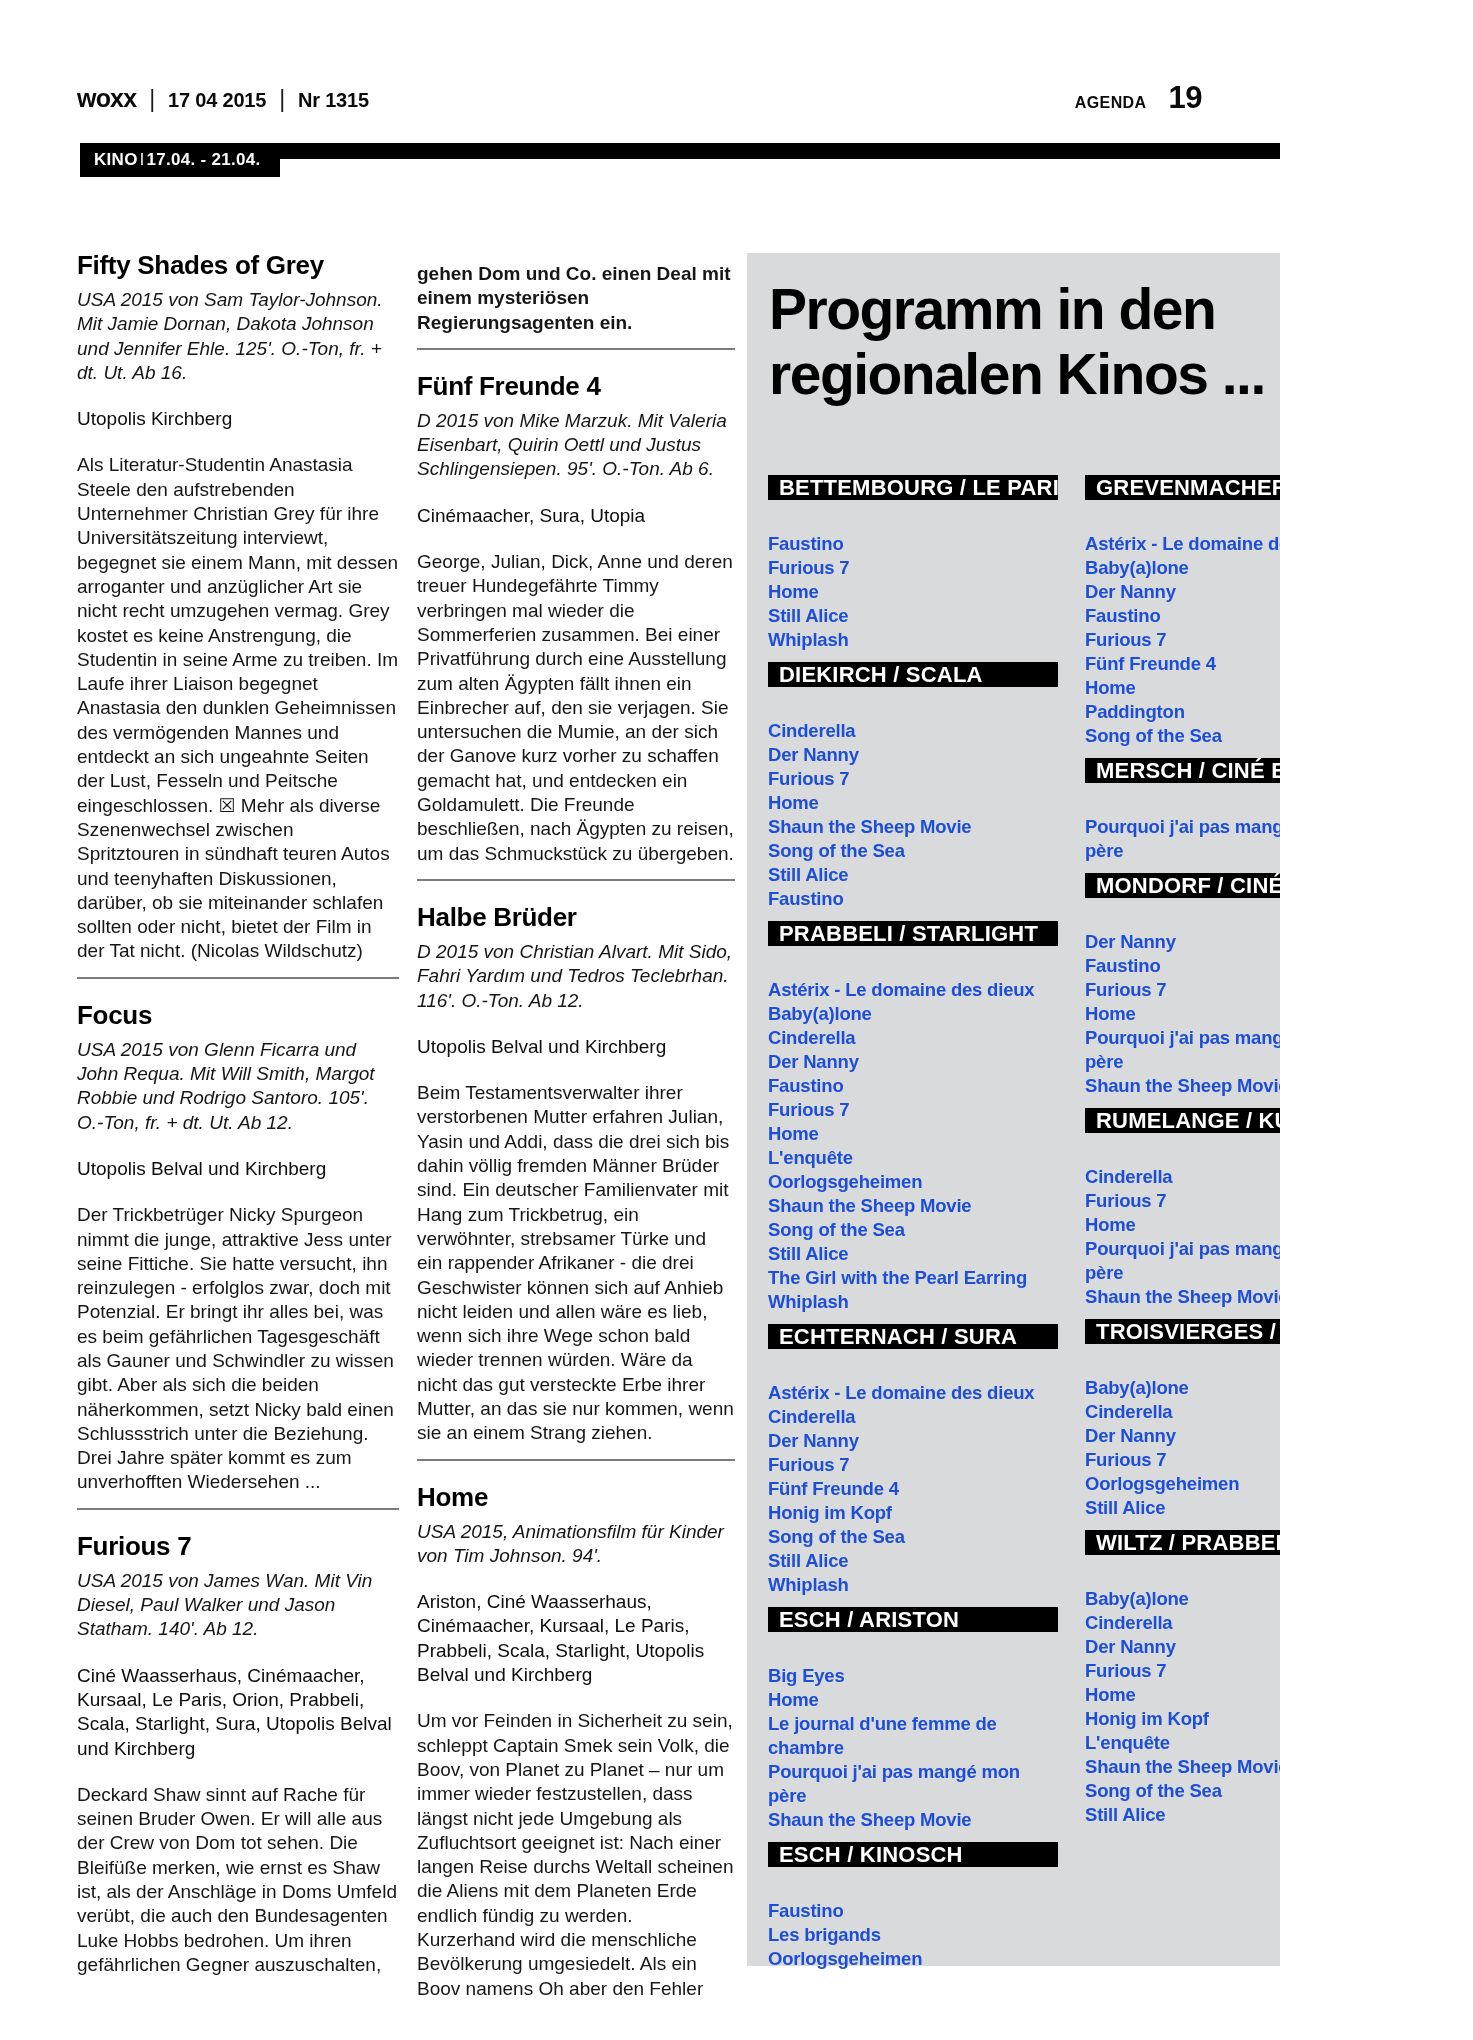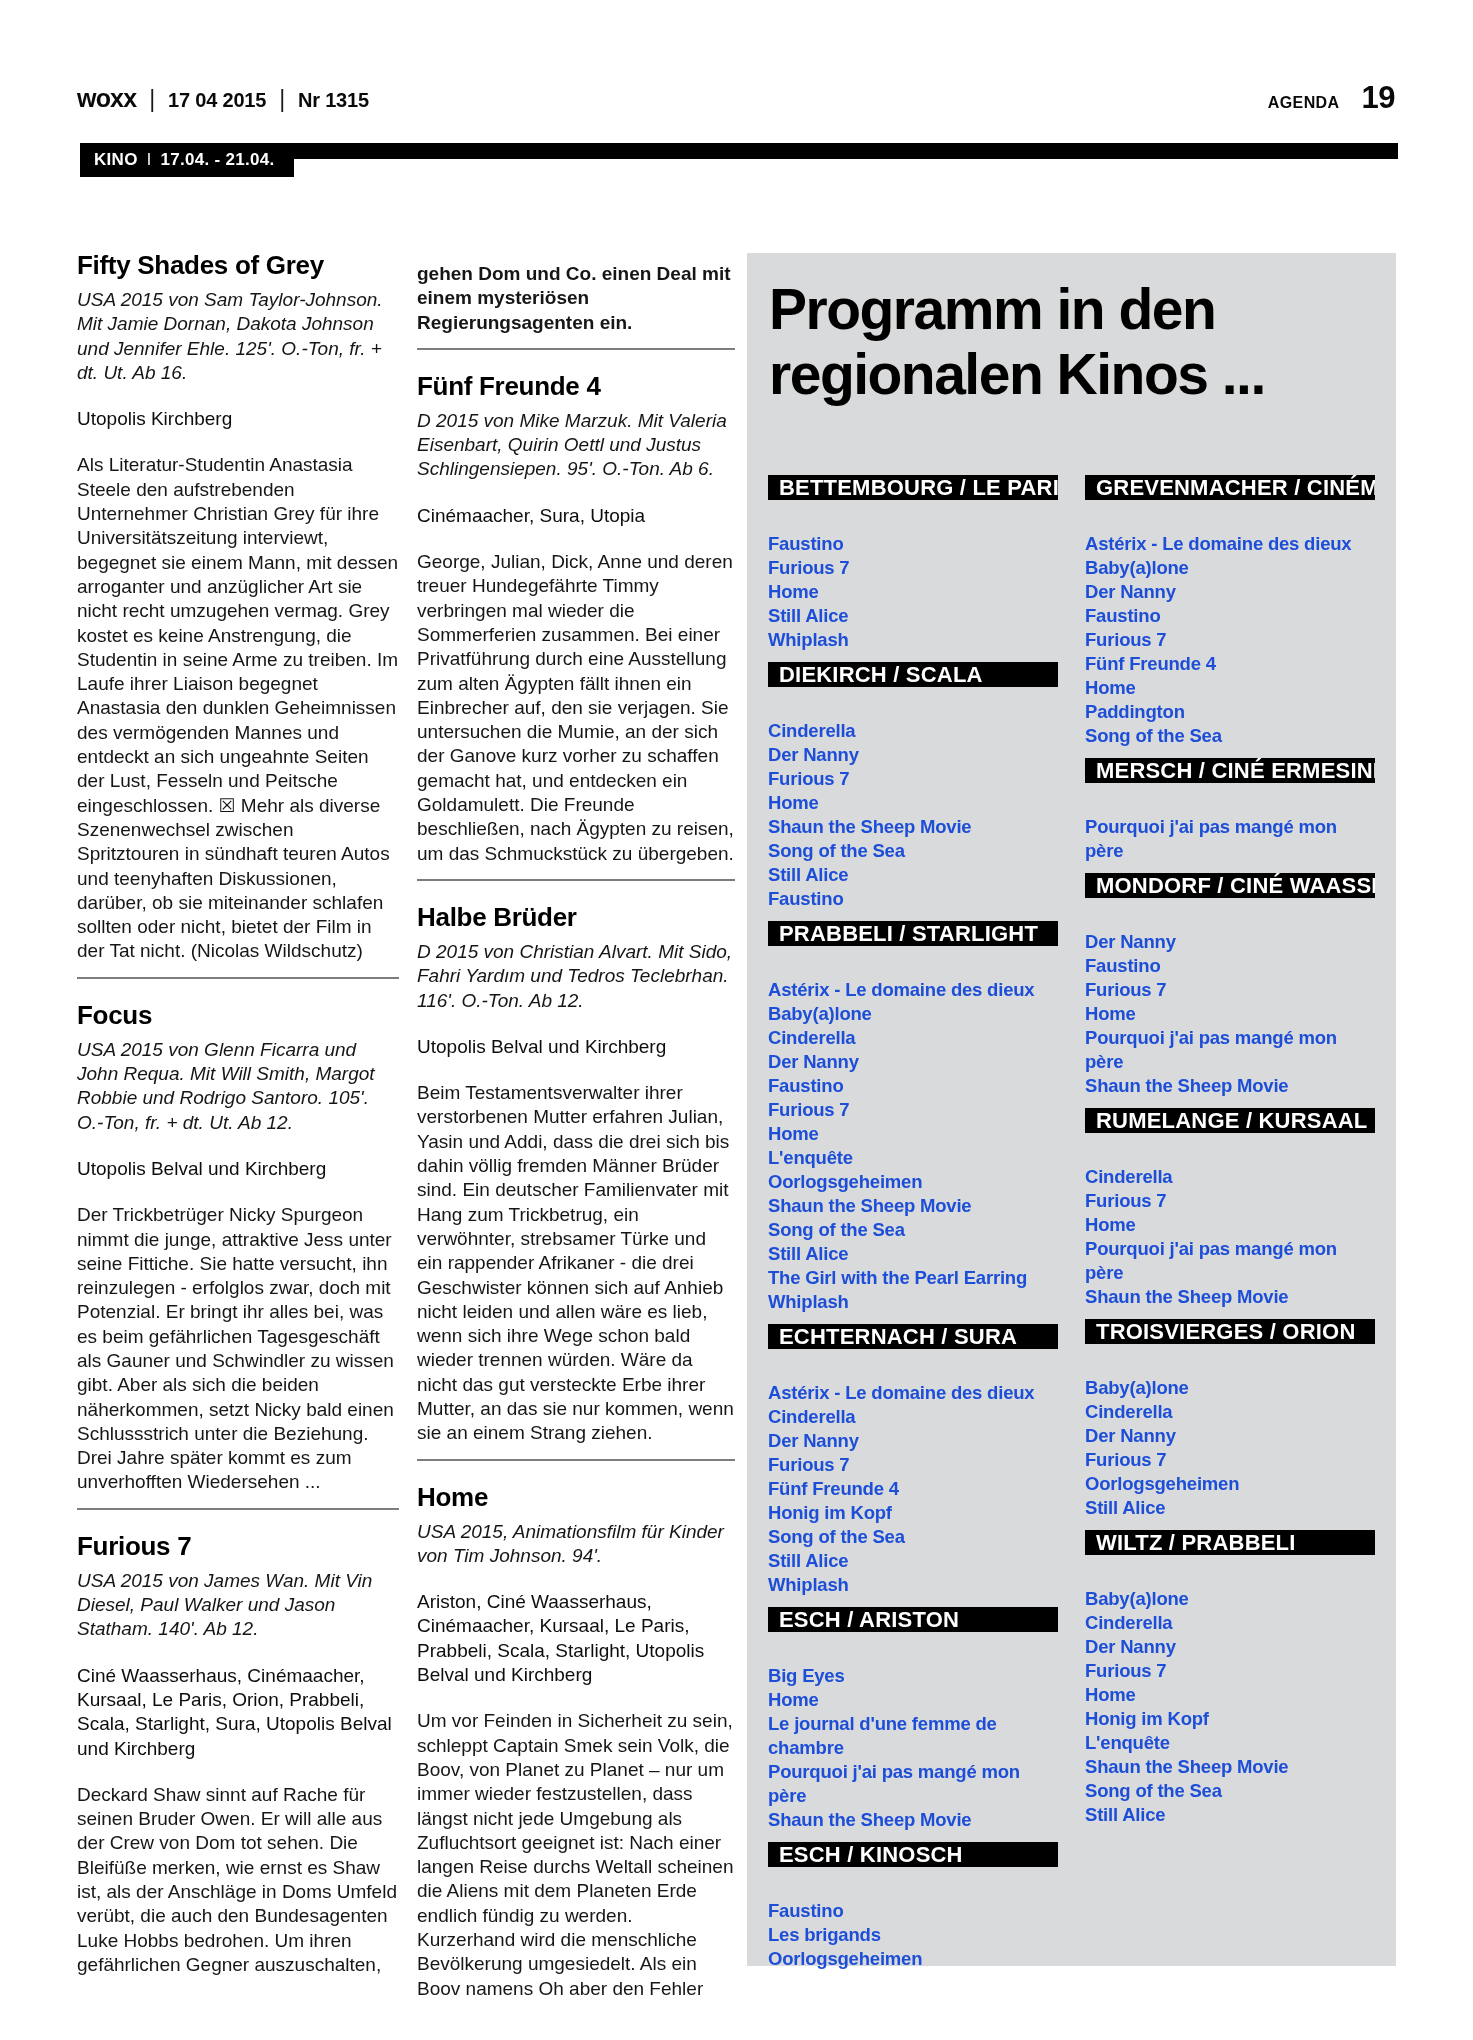--- a/index.html
+++ b/index.html
@@ -1,31 +1,31 @@
 <!DOCTYPE html>
 <html><head>
 <meta charset="utf-8">
 <style>
   html,body{margin:0;padding:0;background:#ffffff;}
-  .page{position:relative;width:1473px;height:2040px;background:#ffffff;
+  .page{position:relative;width:1280px;height:2040px;background:#ffffff;
         font-family:"Liberation Sans",sans-serif;color:#131313;overflow:hidden;}
 
   
   .meta-left{position:absolute;left:77px;top:84px;display:flex;align-items:baseline;gap:13px;
              font-size:20px;font-weight:700;letter-spacing:-0.2px;color:#0a0a0a;}
   .brand{font-size:25px;font-weight:900;letter-spacing:-0.8px;}
   .meta-sep{font-weight:400;font-size:23px;color:#1a1a1a;}
   .meta-right{position:absolute;right:78px;top:80px;display:flex;align-items:baseline;gap:22px;color:#0a0a0a;}
   .agenda-label{font-size:16px;font-weight:800;letter-spacing:0.4px;}
   .page-number{font-size:31px;font-weight:800;letter-spacing:-0.5px;}
 
   
   .kino-bar{position:absolute;left:80px;top:143px;width:1318px;height:16px;background:#000;}
   .kino-label{position:absolute;left:80px;top:143px;height:34px;background:#000;color:#fff;
-              display:flex;align-items:center;gap:9px;padding:0 19px 0 14px;
+              display:flex;align-items:center;gap:2px;padding:0 19px 0 14px;
               font-size:17px;font-weight:700;letter-spacing:0.3px;white-space:nowrap;}
   .kino-label .meta-sep{color:#fff;font-size:16px;}
 
   
   .text-col{position:absolute;top:250px;width:322px;font-size:19px;line-height:24.3px;color:#161616;}
   #col1{left:77px;}
   #col2{left:417px;top:255px;width:318px;}
   .article-title{font-size:26px;font-weight:800;line-height:30px;margin:0 0 8px;
                  letter-spacing:-0.3px;color:#000;}
   .credits{font-style:italic;margin:0 0 22px;}

